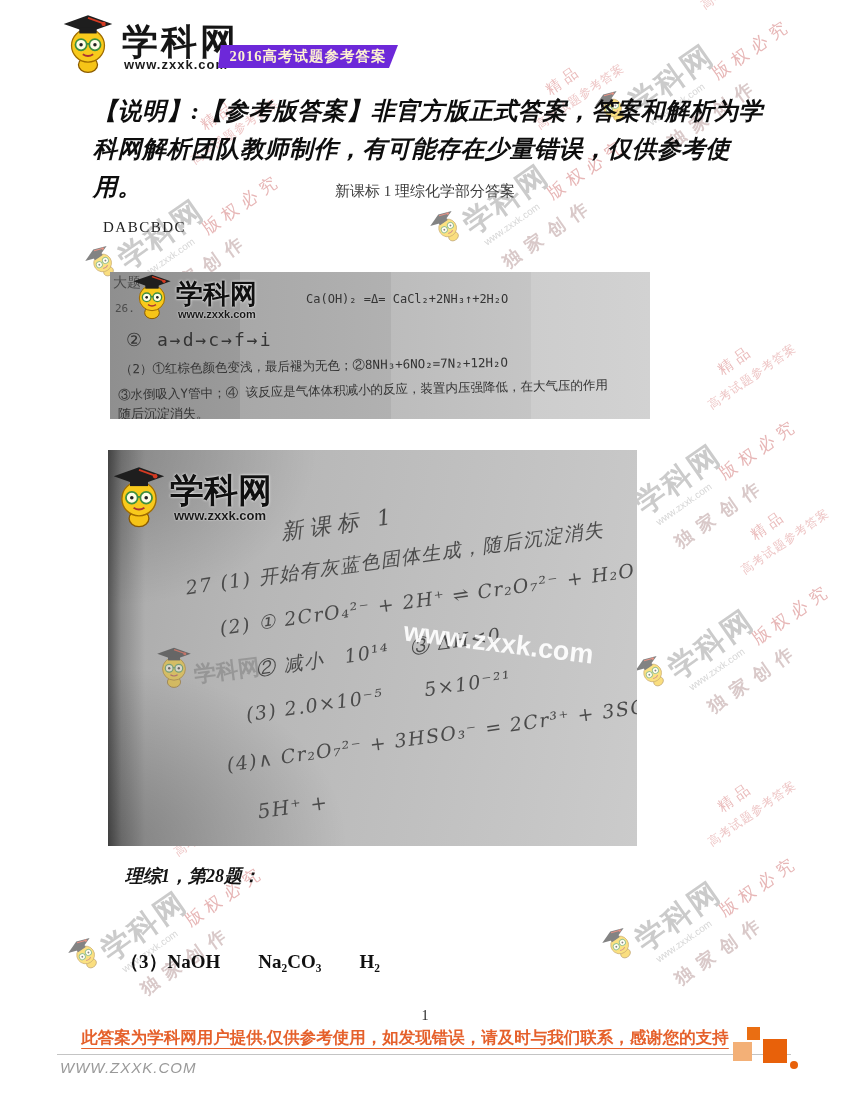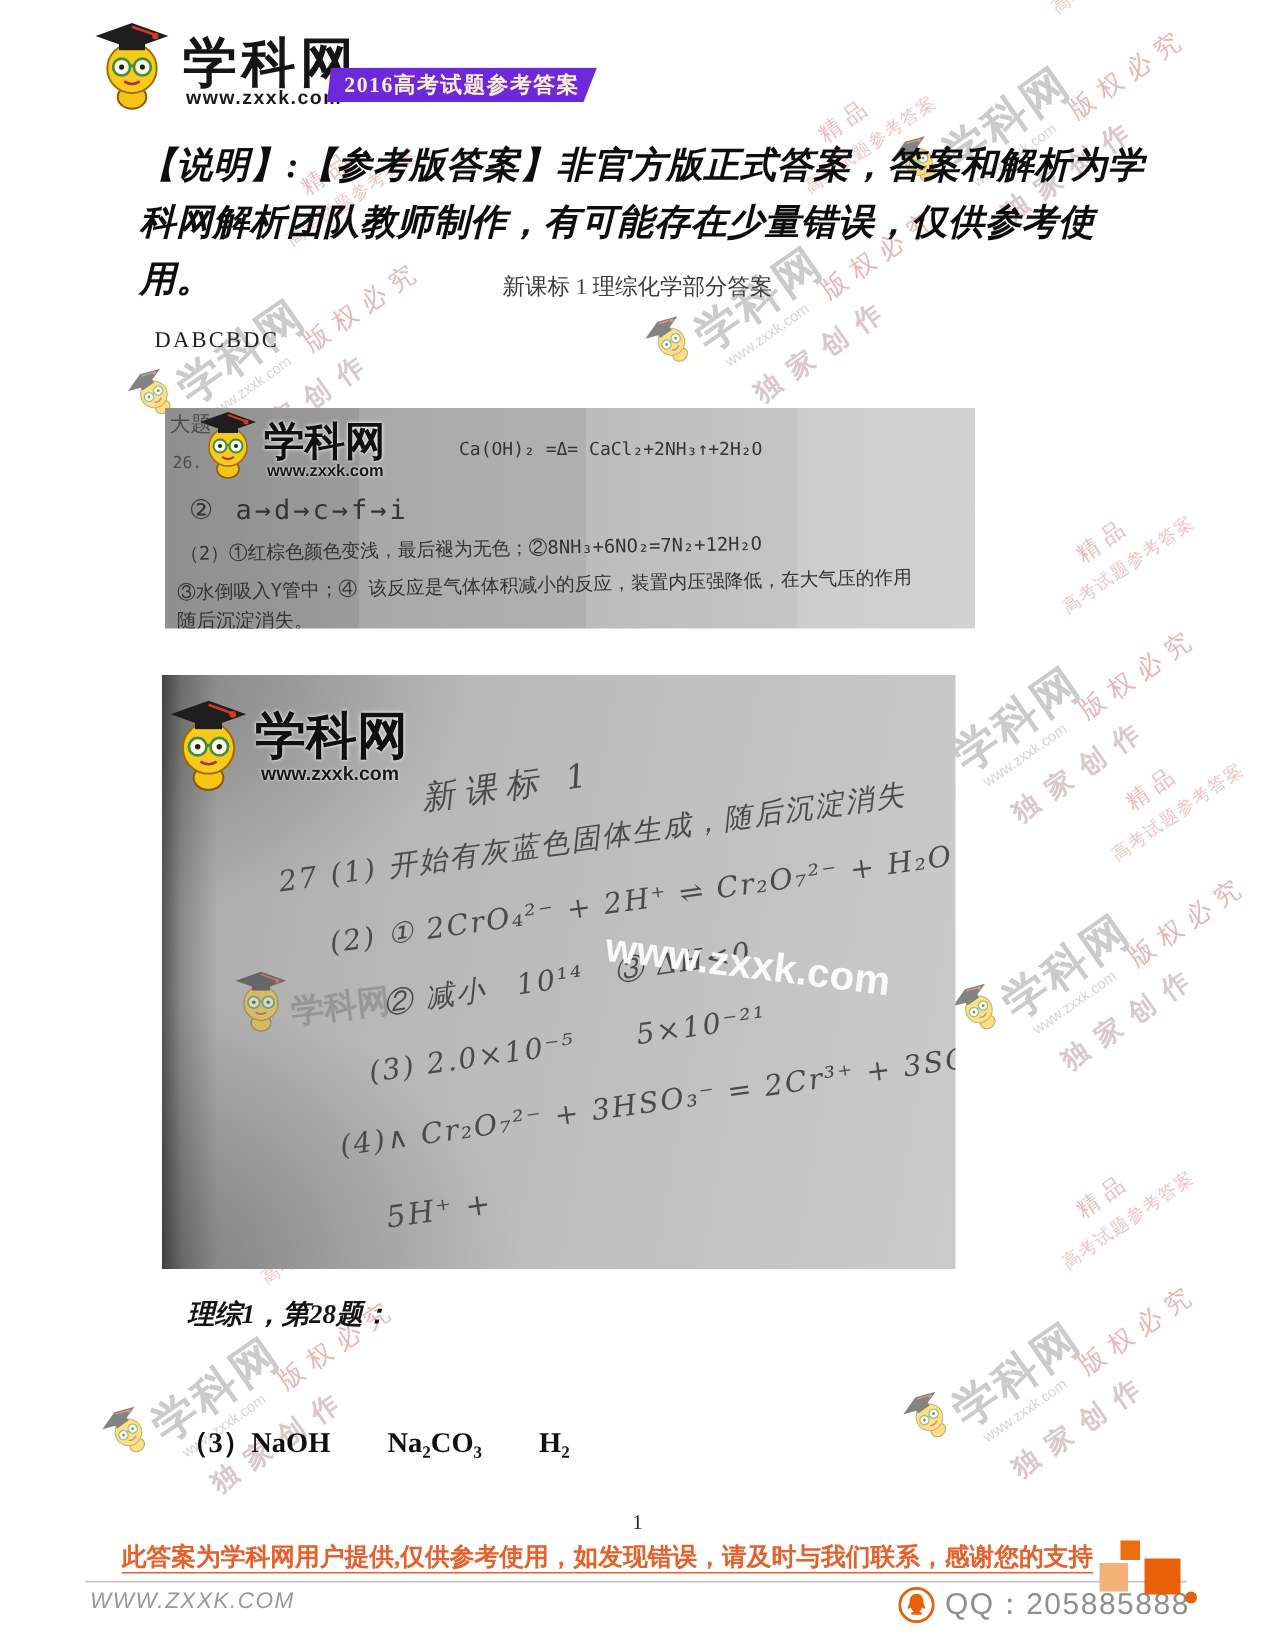--- a/index.html
+++ b/index.html
@@ -271,25 +271,18 @@
     <div class="p2-white-wm">www.zxxk.com</div>
   </div>
 
   <div class="abs q28-title">理综1，第28题：</div>
   <div class="abs q28-line2">（3）NaOH　　Na₂CO₃　　H₂</div>
 
   <div class="abs pagenum">1</div>
   <div class="abs f-notice">此答案为学科网用户提供,仅供参考使用，如发现错误，请及时与我们联系，感谢您的支持</div>
   <div class="abs f-rule"></div>
   <div class="abs f-site">WWW.ZXXK.COM</div>
-  <div class="abs f-qq">
-    <svg width="26" height="26" viewBox="0 0 28 28">
-      <circle cx="14" cy="14" r="12" fill="none" stroke="#e8610a" stroke-width="2"></circle>
-      <path d="M14 6c-3 0-5 2.5-5 6 0 1-.5 2-1 3-.5 1-.2 2 .6 1.6l1.4-.8c.2 1.2 1 2.2 2 2.8-.8.3-2 .9-2 1.6 0 .8 2 .8 4 .8s4 0 4-.8c0-.7-1.2-1.3-2-1.6 1-.6 1.8-1.6 2-2.8l1.4.8c.8.4 1.1-.6.6-1.6-.5-1-1-2-1-3 0-3.5-2-6-5-6z" fill="#e8610a"></path>
-    </svg>
-    <span class="f-qq-text">QQ：205885888</span>
-  </div>
   <div class="sq sq1"></div>
   <div class="sq sq2"></div>
   <div class="sq sq3"></div>
   <div class="sq sq4"></div>
 
 </div>
 
 </body></html>

